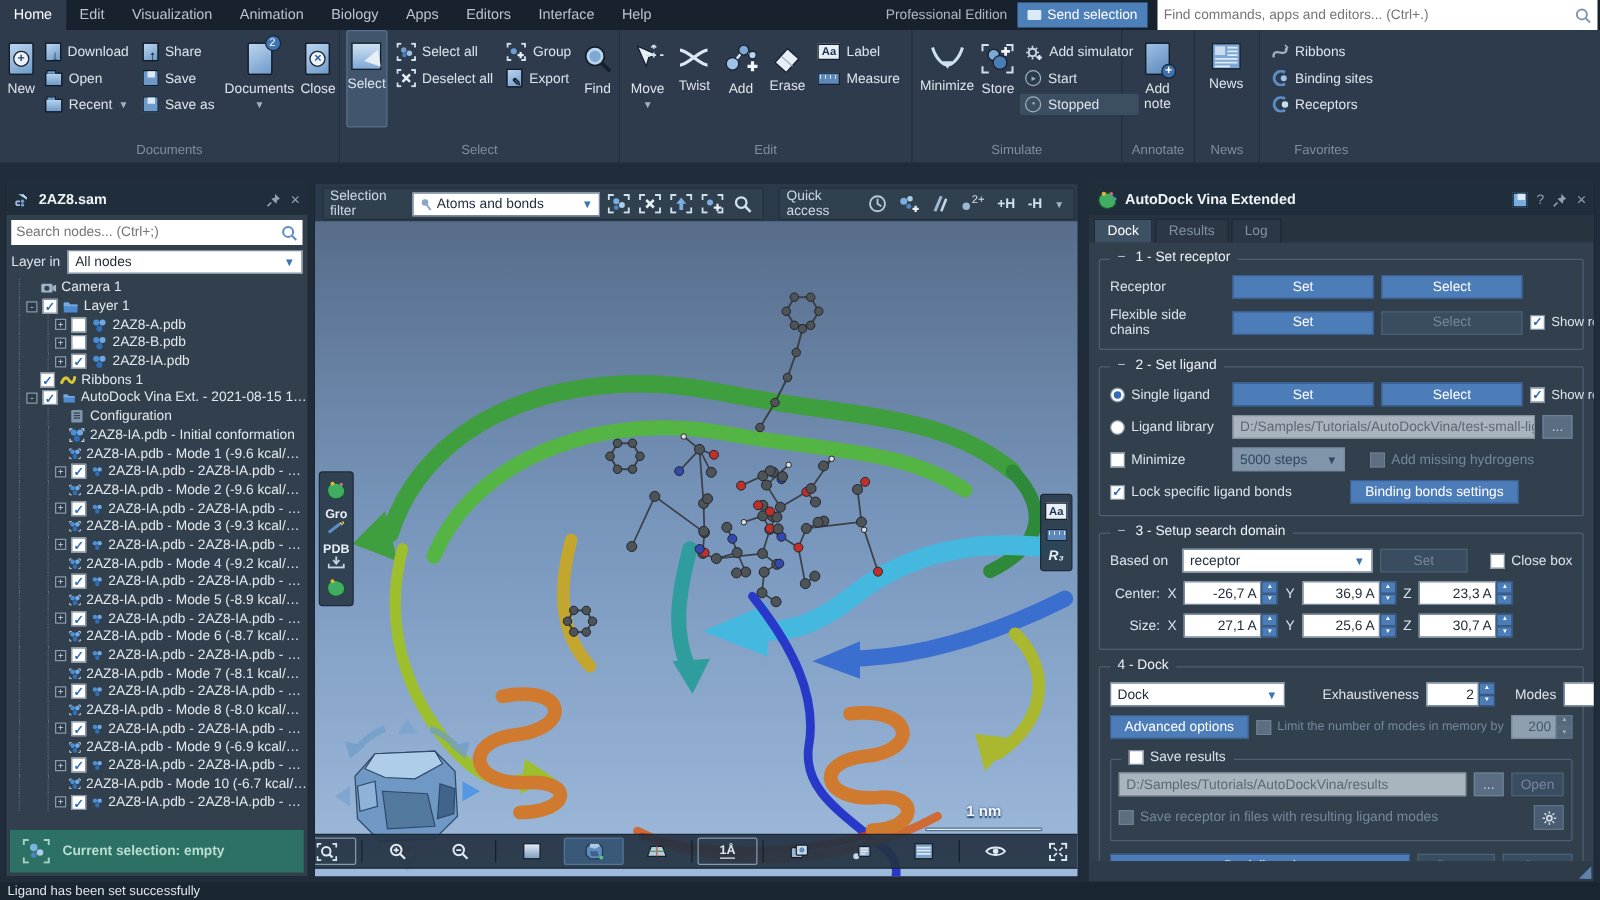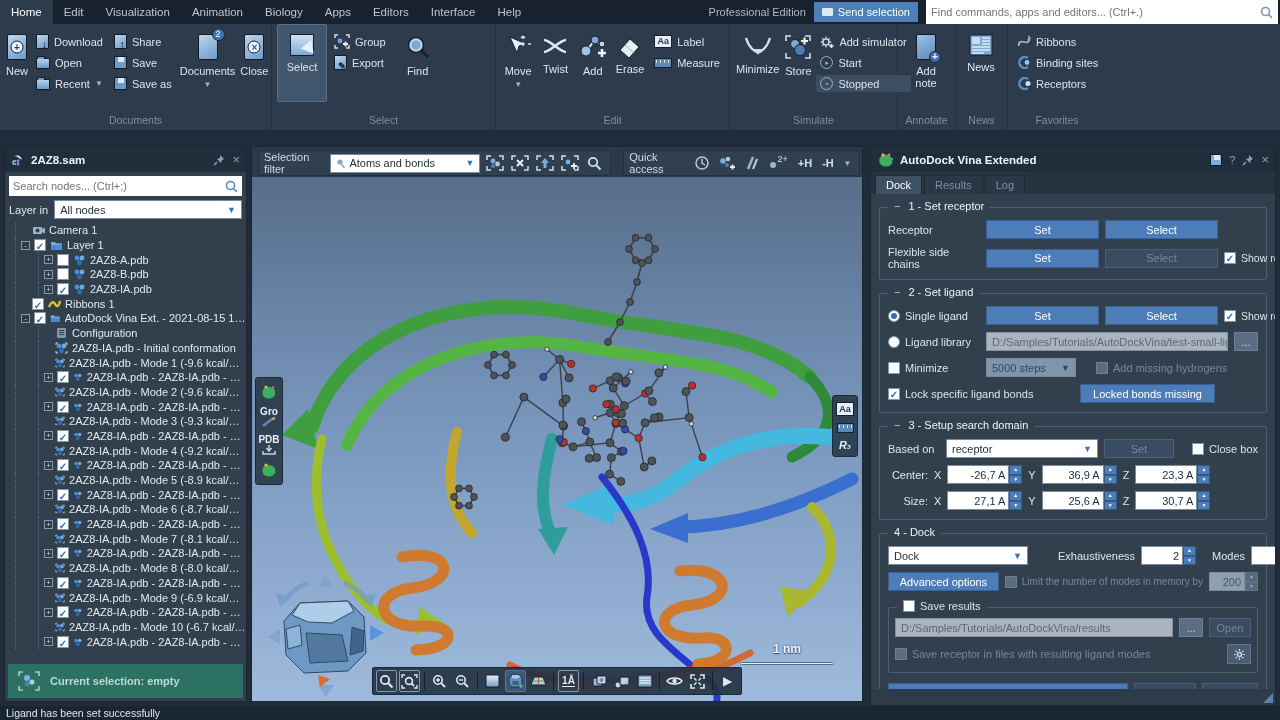--- a/index.html
+++ b/index.html
@@ -81,21 +81,21 @@
   .vtoolbar{height:30px;display:flex;align-items:center;padding:16px 6px;gap:6px;background:#2b3a4a}
   .vgroup{display:flex;align-items:center;gap:4px;background:#31404f;border:1px solid #24303d;border-radius:2px;padding:2px 5px;height:26px}
   .vlabel{color:#cfdae4;margin-right:2px}
   .vbtn{width:24px;height:20px;display:flex;align-items:center;justify-content:center;border-radius:2px;color:#cfe0ef}
   .vcanvas{position:absolute;top:30px;left:0;right:0;bottom:0;background:linear-gradient(#576d8a,#7795bb 45%,#9ebbdd);overflow:hidden}
   .edgebar{position:absolute;background:#2a3949e8;border:1px solid #1e2a37;border-radius:3px;display:flex;flex-direction:column;align-items:center;gap:7px;padding:6px 3px}
   .edgebar .eb{display:flex;flex-direction:column;align-items:center;color:#e6edf4;font-size:10px;font-weight:bold;line-height:10px}
   .scalebar{position:absolute;right:28px;bottom:36px;width:94px;text-align:center;color:#f2f6fa;font-weight:bold;font-size:12px;text-shadow:0 0 2px #33517a,0 1px 1px #2c4a72}
   .scalebar .line{margin-top:6px;height:3px;background:#e9eff6;border:1px solid #55708f;border-radius:2px}
   .vbottom{position:absolute;left:50%;transform:translateX(-50%);bottom:6px;background:#263545ee;border:1px solid #1c2834;border-radius:2px;display:flex;align-items:center;gap:2px;padding:2px 3px}
-  .bb{width:21px;height:22px;display:flex;align-items:center;justify-content:center;border-radius:2px;color:#dfe9f2;border:1px solid transparent}
+  .bb{width:48px;height:22px;display:flex;align-items:center;justify-content:center;border-radius:2px;color:#dfe9f2;border:1px solid transparent}
   .bb.boxed{border-color:#8299ae}
   .bb.active{background:#3a5878;border-color:#54749a}
   .bsep{width:1px;height:18px;background:#16202c;margin:0 2px}
   .oneang{font-size:10px;font-weight:bold;border-bottom:1px solid #dfe9f2;line-height:11px}
 
   
   #rightpanel{left:870px;top:16px;width:406px;height:560px;display:flex;flex-direction:column}
   .tabs{display:flex;align-items:flex-end;height:22px;background:#27333f;padding-left:4px;gap:2px}
   .tab{padding:3px 10px;background:#2b3744;color:#7f90a0;border:1px solid #1e2936;border-bottom:0}
   .tab.active{background:#3e5064;color:#fff}
@@ -219,20 +219,38 @@
       </div>
     </div>
     <div class="glabel">Documents</div>
   </div>
 
   <div class="rgroup" style="width:224px">
     <div class="content">
       <div class="bigbtn hl">
         <span class="selsq"></span>
         <span>Select</span>
+      </div>
+      <div class="smallcol">
+        <div class="smallbtn">
+          <svg width="16" height="15" viewBox="0 0 16 15">
+              <path d="M1 4V1h3M12 1h3v3M15 11v3h-3M4 14H1v-3" fill="none" stroke="#cfe0ef" stroke-width="1.5"></path>
+              <circle cx="6" cy="6" r="2.2" fill="#6fa0d4"></circle>
+              <circle cx="10.5" cy="8.5" r="2.2" fill="#9ec3e8"></circle>
+              <circle cx="6.5" cy="10" r="1.8" fill="#4a7db4"></circle>
+            </svg>
+          <span>Select all</span>
+          </div>
+        <div class="smallbtn">
+          <svg width="16" height="15" viewBox="0 0 16 15">
+              <path d="M1 4V1h3M12 1h3v3M15 11v3h-3M4 14H1v-3" fill="none" stroke="#cfe0ef" stroke-width="1.5"></path>
+              <path d="M5 4.5l6 6M11 4.5l-6 6" stroke="#e8eff7" stroke-width="2"></path>
+            </svg>
+          <span>Deselect all</span>
+          </div>
       </div>
       <div class="smallcol">
         <div class="smallbtn">
           <svg width="16" height="15" viewBox="0 0 16 15">
               <path d="M1 4V1h3M12 1h3v3M15 11v3h-3M4 14H1v-3" fill="none" stroke="#cfe0ef" stroke-width="1.5"></path>
               <circle cx="6" cy="7" r="2.4" fill="#6fa0d4"></circle>
               <path d="M9 10h5M11.5 7.5v5" stroke="#e8eff7" stroke-width="1.8"></path>
             </svg>
           <span>Group</span>
           </div>
@@ -1366,21 +1384,21 @@
           <span class="ck dis" style="margin-left:14px">
               <span class="box"></span>
               <span>Add missing hydrogens</span>
             </span>
         </div>
         <div class="row">
           <span class="ck on" style="width:186px">
               <span class="box"></span>
               <span>Lock specific ligand bonds</span>
             </span>
-          <span class="btn" style="width:135px">Locked bonds missing</span>
+          <span class="btn" style="width:135px">Binding bonds settings</span>
         </div>
       </div>
 
       <div class="sec">
         <span class="ttl">
             <span class="minus">−</span>
             <span>3 - Setup search domain</span>
           </span>
         <div class="row">
           <span style="width:52px;flex:none">Based on</span>

